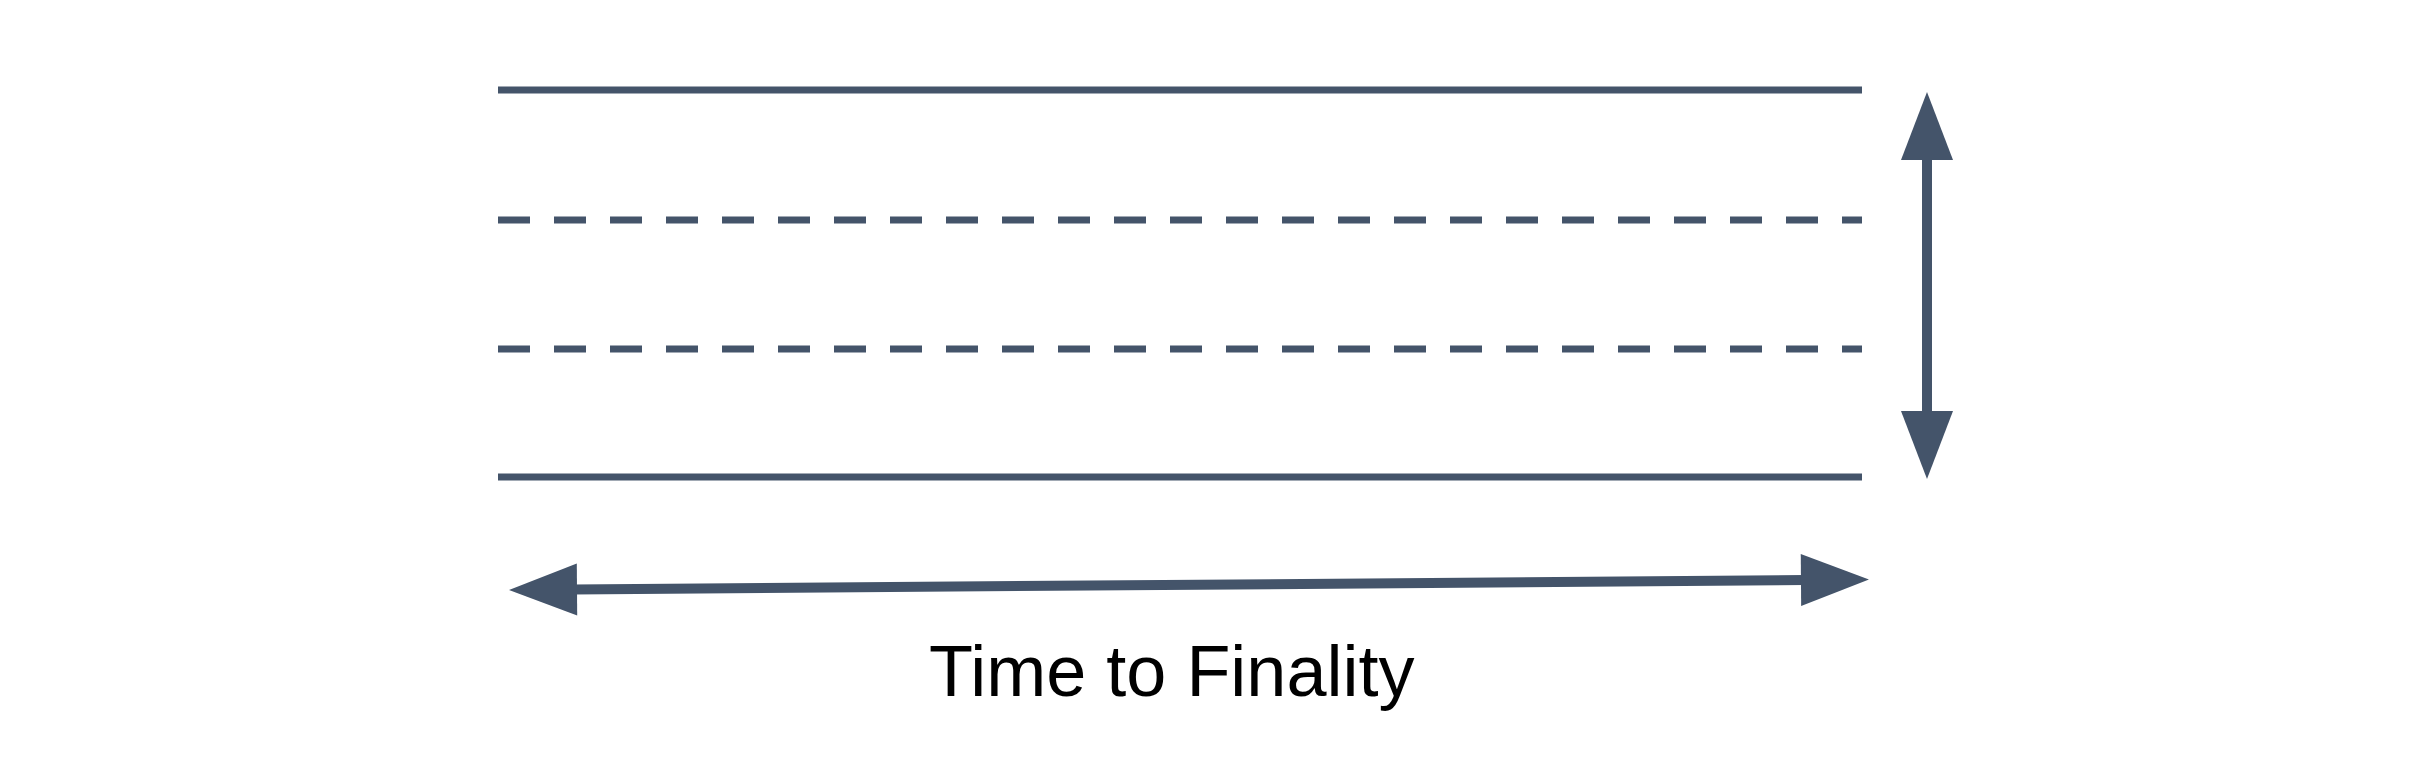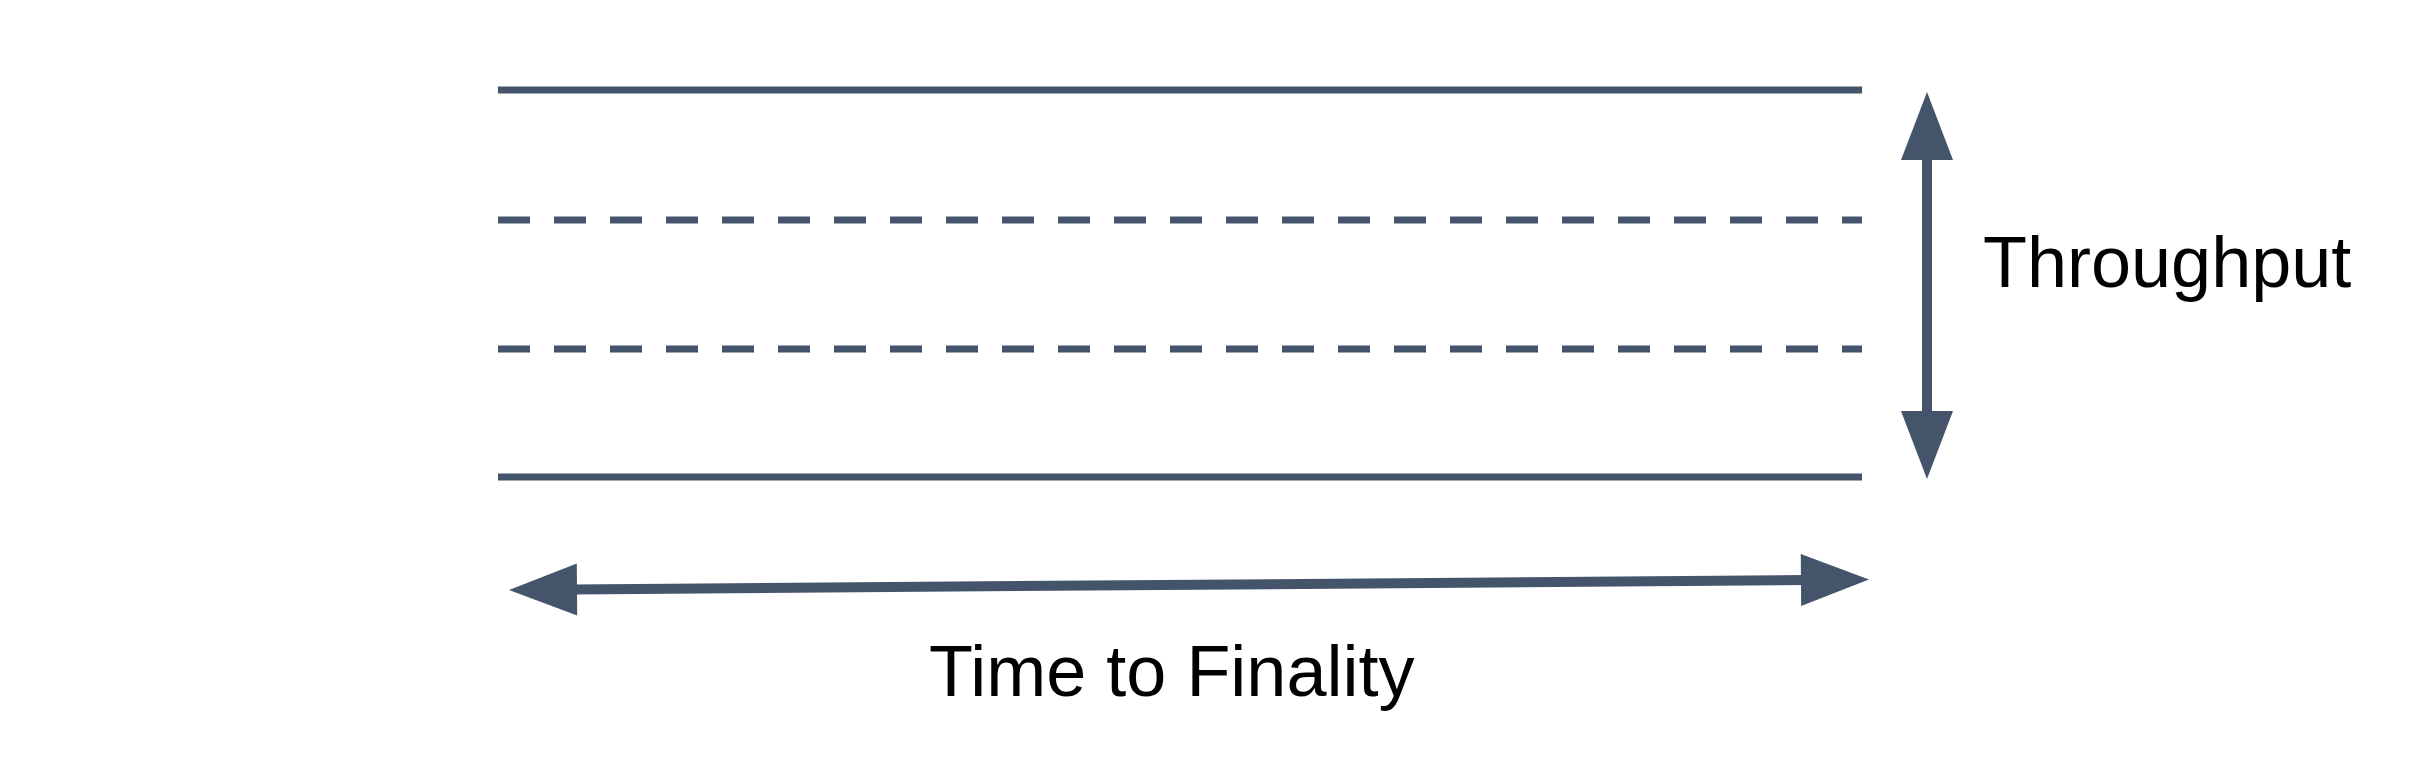--- a/index.html
+++ b/index.html
@@ -80,17 +80,16 @@
       <polygon class="arrow-head" points="1927,479 1901,411 1953,411"></polygon>
     </g>
 
     <g transform="rotate(-0.44 509 590)">
       <line class="arrow-shaft" x1="573" y1="590" x2="1805" y2="590"></line>
       <polygon class="arrow-head" points="509,590 577,564 577,616"></polygon>
       <polygon class="arrow-head" points="1869,590 1801,564 1801,616"></polygon>
     </g>
   </svg>
 
-  <div class="axis-label throughput">Throughput</div>
 
   <div class="axis-label time-to-finality">Time to Finality</div>
 
 </div>
 
 </body></html>

